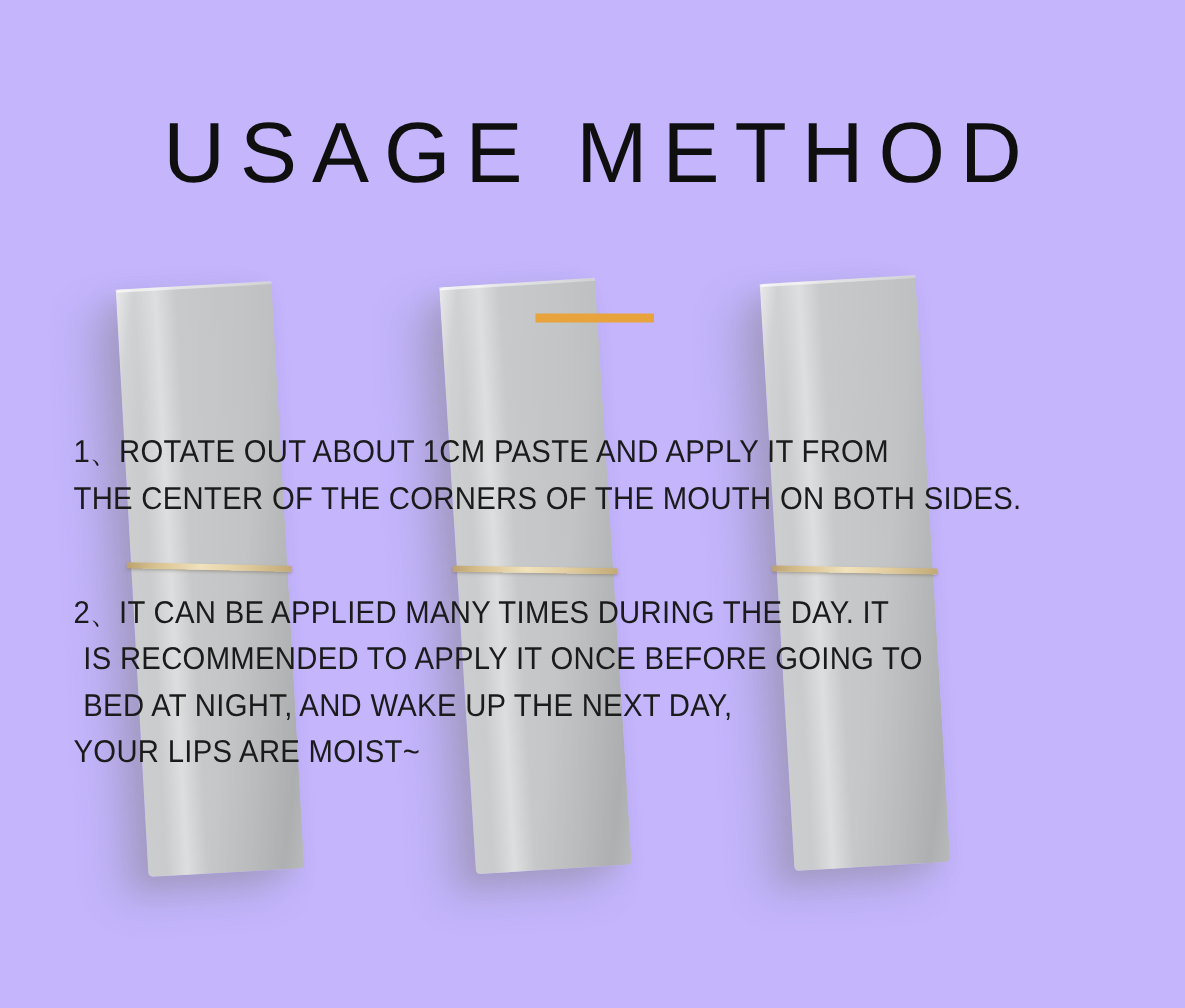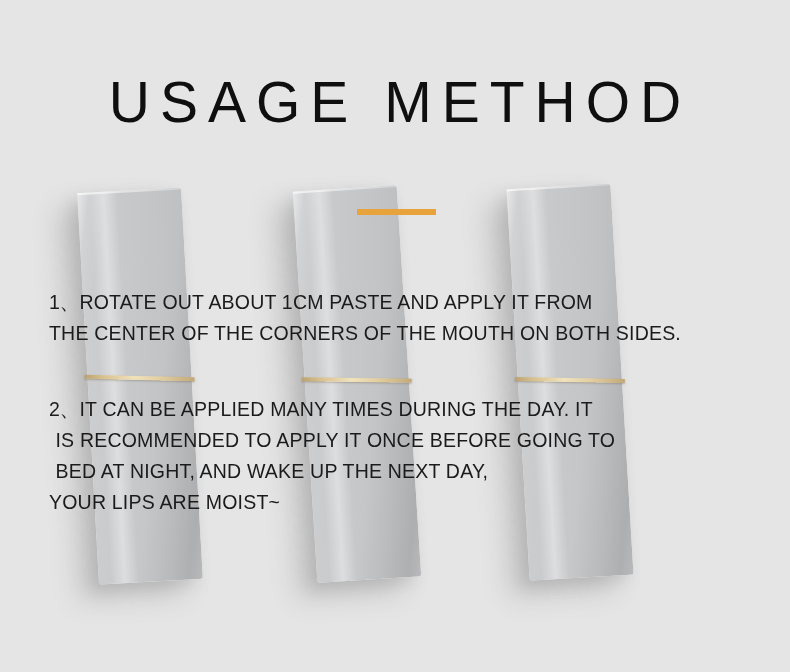--- a/index.html
+++ b/index.html
@@ -147,21 +147,21 @@
   .para { margin: 0; }
   .para-2 { margin-top: 45px; }
   .para-line { display: block; }
   .indent-1 { padding-left: 7px; }
 
   .marker { letter-spacing: 0; }
 </style>
 </head>
 <body style="background: rgb(255, 255, 255);">
 
-<div id="canvas" style="background: #e5e5e5;">
+<div id="canvas" style="background: #c4b5fd;">
 
   <div class="product-layer">
 
     <div class="tube tube-1">
       <span class="cap-seam"></span>
       <span class="body-sheen"></span>
       <span class="gold-band"></span>
     </div>
 
     <div class="tube tube-2">

